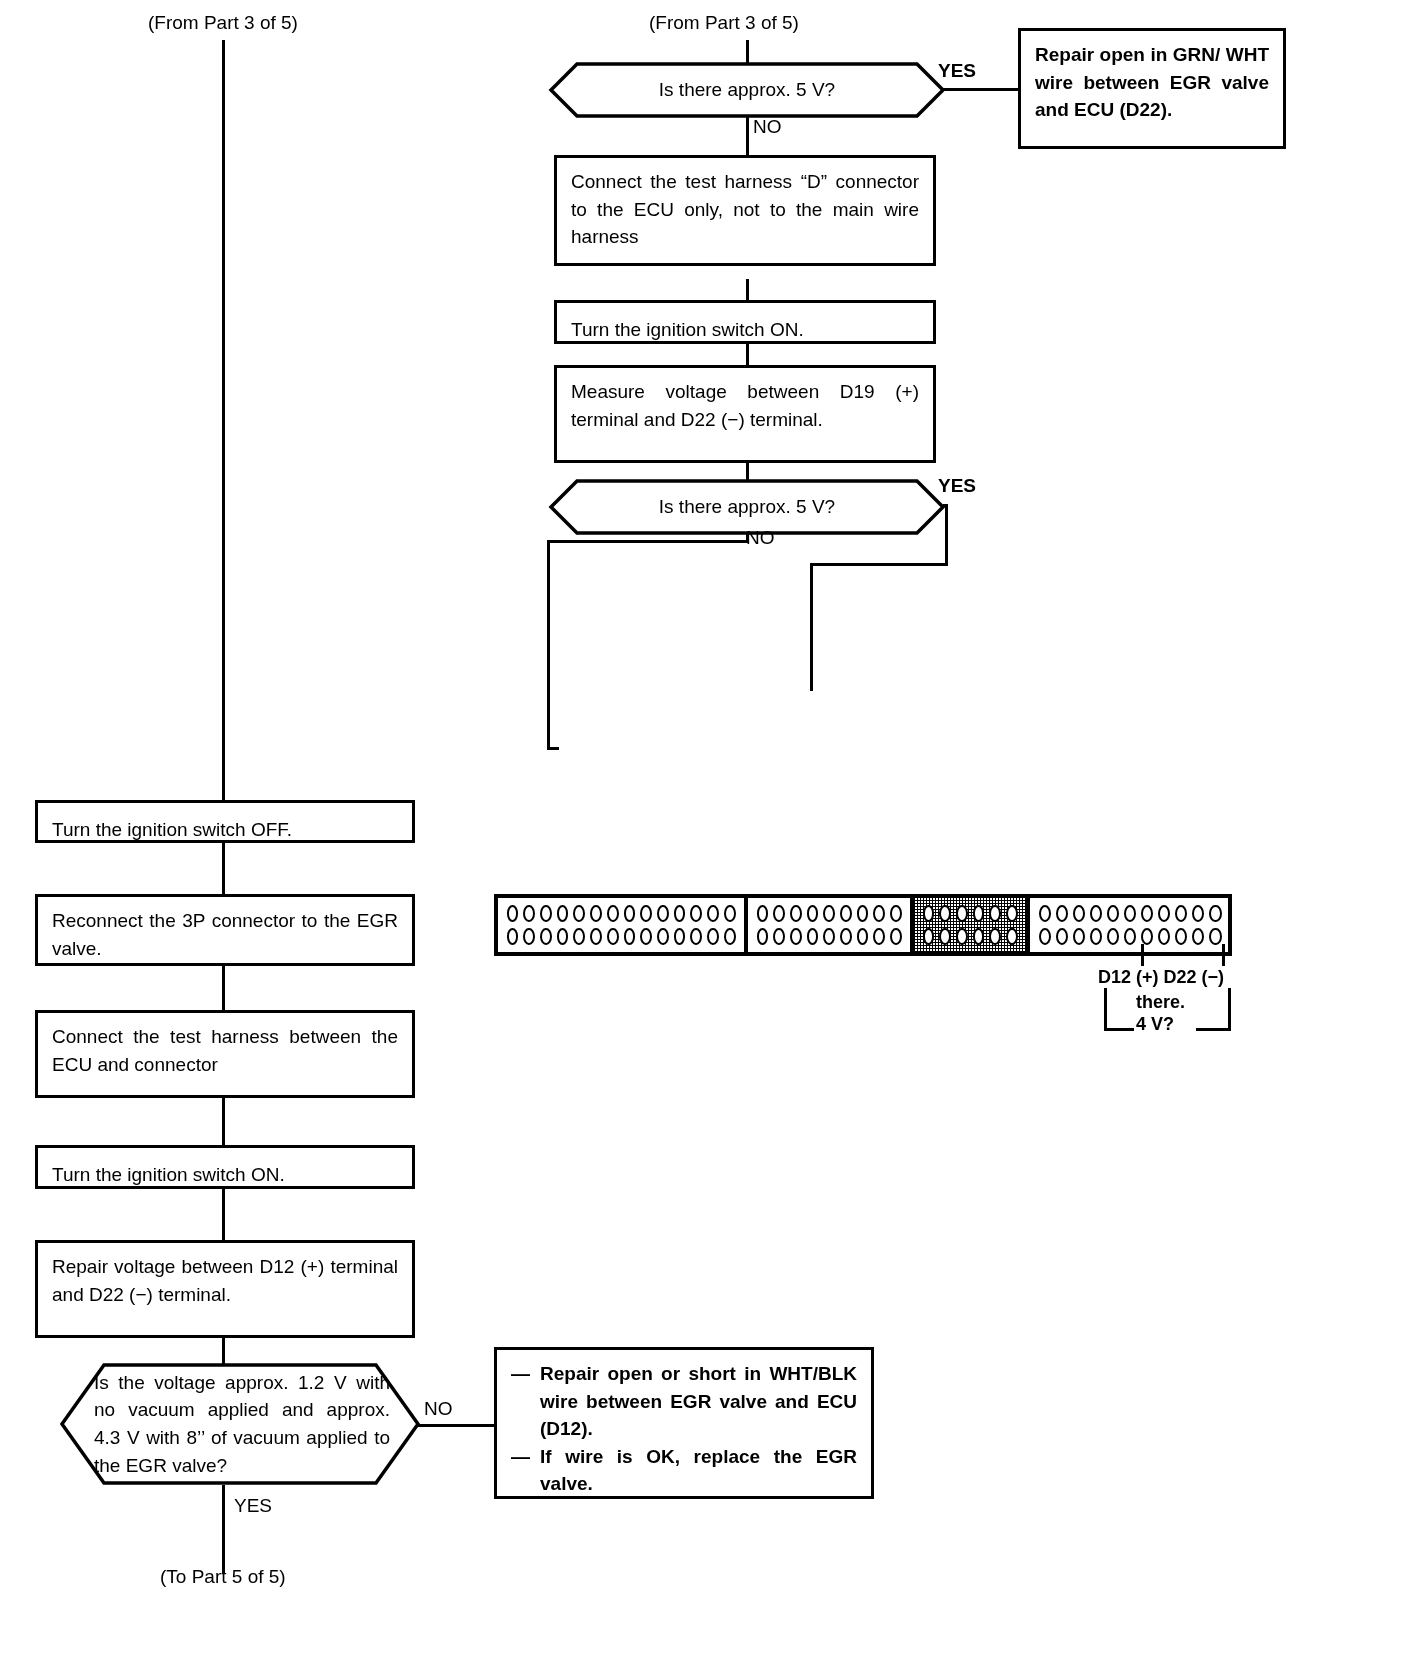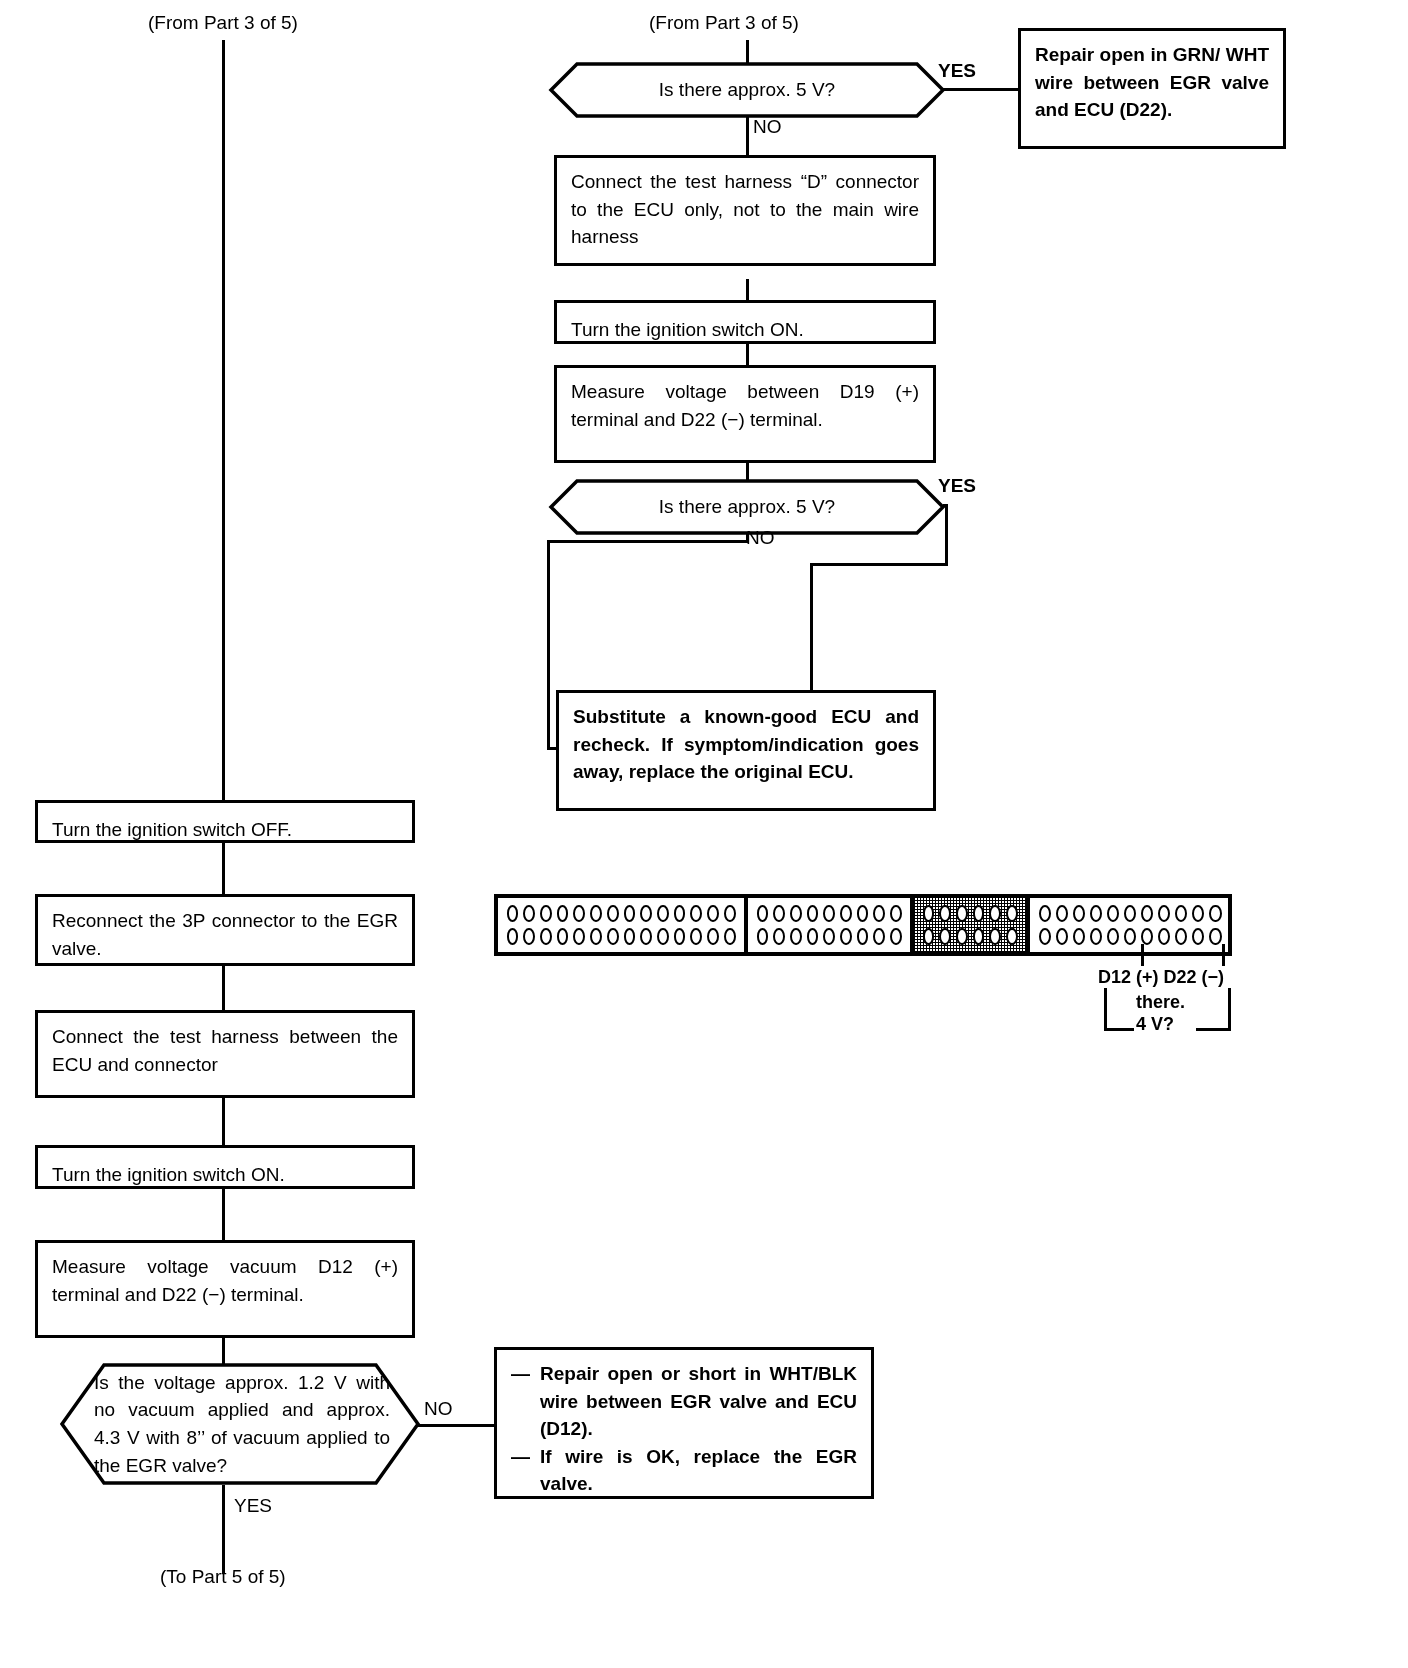--- a/index.html
+++ b/index.html
@@ -107,23 +107,20 @@
   <div class="ln vl" style="left:810px;top:563px;height:128px;"></div>
   <div class="lbl b" style="left:938px;top:475px;">YES</div>
 
   <div class="ln vl" style="left:746px;top:533px;height:9px;"></div>
   <div class="lbl" style="left:746px;top:527px;">NO</div>
   <div class="ln hl" style="left:547px;top:540px;width:202px;"></div>
   <div class="ln vl" style="left:547px;top:540px;height:210px;"></div>
   <div class="ln hl" style="left:547px;top:747px;width:12px;"></div>
 
 
-  <div class="box bold" style="left:556px;top:690px;width:380px;height:121px;">
-    <div class="txt">Substitute a known-good ECU and recheck. If symptom/indication goes away, replace the original ECU.</div>
-  </div>
 
   <div class="lbl" style="left:148px;top:12px;">(From Part 3 of 5)</div>
   <div class="ln vl" style="left:222px;top:40px;height:760px;"></div>
 
   <div class="box plain mid" style="left:35px;top:800px;width:380px;height:43px;">
     <div class="txt">Turn the ignition switch OFF.</div>
   </div>
 
   <div class="ln vl" style="left:222px;top:843px;height:52px;"></div>
 
@@ -139,21 +136,21 @@
 
   <div class="ln vl" style="left:222px;top:1098px;height:48px;"></div>
 
   <div class="box plain mid" style="left:35px;top:1145px;width:380px;height:44px;">
     <div class="txt">Turn the ignition switch ON.</div>
   </div>
 
   <div class="ln vl" style="left:222px;top:1189px;height:52px;"></div>
 
   <div class="box plain" style="left:35px;top:1240px;width:380px;height:98px;">
-    <div class="txt">Measure voltage vacuum D12 (+) terminal and D22 (−) terminal.</div>
+    <div class="txt">Repair voltage between D12 (+) terminal and D22 (−) terminal.</div>
   </div>
 
   <div class="ln vl" style="left:222px;top:1338px;height:28px;"></div>
 
   <div class="hex leftalign" style="left:60px;top:1363px;width:360px;height:122px;">
     <svg width="360" height="122" viewBox="0 0 360 122">
       <polygon points="44,2 316,2 358,61 316,120 44,120 2,61" fill="#fff" stroke="#000" stroke-width="3.5"></polygon>
     </svg>
     <div class="hextxt">
         <span>Is the voltage approx. 1.2 V with no vacuum applied and approx. 4.3 V with 8’’ of vacuum applied to the EGR valve?</span>

